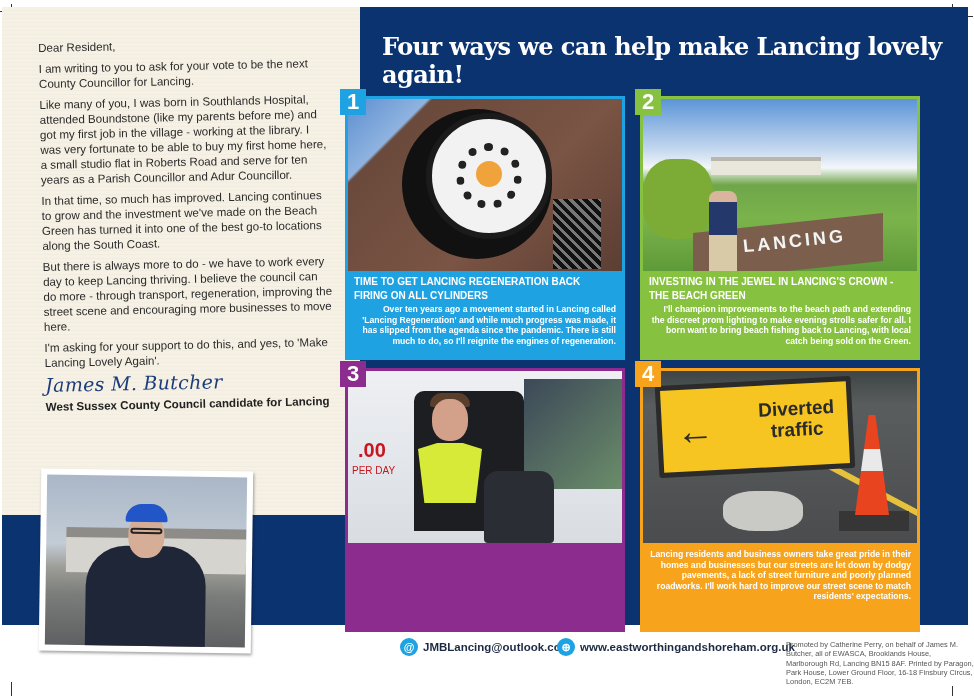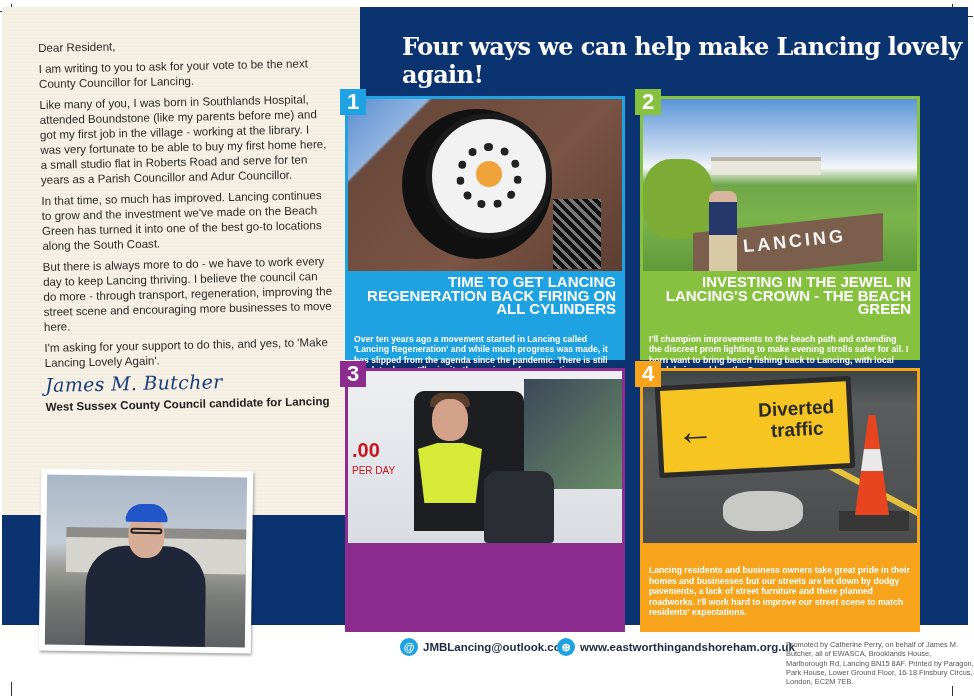--- a/index.html
+++ b/index.html
@@ -47,36 +47,36 @@
     .photo .glasses { position: absolute; left: 84px; top: 52px; width: 32px; height: 6px; border: 2px solid #222; border-radius: 3px; }
 
     
     .right-panel {
       position: absolute; left: 360px; top: 7px; width: 608px; height: 618px;
       background: #0b3370;
     }
     .headline {
       position: absolute; left: 22px; top: 26px; width: 560px;
       color: #fff; font-family: "DejaVu Serif", serif; font-weight: bold;
-      font-size: 24px; line-height: 28px; letter-spacing: -0.6px; margin-left: 20px;
+      font-size: 24px; line-height: 28px; letter-spacing: -0.6px;
     }
 
     .card {
       position: absolute; width: 280px; height: 264px;
       border: 3px solid; overflow: visible;
     }
     .card .img { position: absolute; left: 0; top: 0; width: 100%; height: 172px; overflow: hidden; }
     .card .num {
       position: absolute; left: -8px; top: -10px; width: 26px; height: 26px;
       color: #fff; font-weight: bold; font-size: 22px; text-align: center; line-height: 26px;
       z-index: 2;
     }
     .card .txt { position: absolute; left: 0; top: 172px; width: 100%; height: 89px; padding: 4px 6px 0 6px; color: #fff; }
-    .card h3 { font-size: 15px; line-height: 13.5px; font-weight: bold; text-transform: uppercase; letter-spacing: 0; text-align: right; }
-    .card .desc { font-size: 8.6px; line-height: 10.6px; font-weight: bold; margin-top: 18px; }
+    .card h3 { font-size: 10px; line-height: 13.5px; font-weight: bold; text-transform: uppercase; letter-spacing: 0; }
+    .card .desc { font-size: 8.6px; line-height: 10.6px; font-weight: bold; margin-top: 2px; text-align: right; }
 
     .c1 { left: -15px; top: 89px; border-color: #1ea2e2; background: #1ea2e2; }
     .c1 .num { background: #1ea2e2; }
     .c2 { left: 280px; top: 89px; border-color: #86c23f; background: #86c23f; }
     .c2 .num { background: #86c23f; }
     .c3 { left: -15px; top: 361px; border-color: #8b2c8e; background: #8b2c8e; }
     .c3 .num { background: #8b2c8e; }
     .c4 { left: 280px; top: 361px; border-color: #f7a31c; background: #f7a31c; }
     .c4 .num { background: #f7a31c; }
 
@@ -97,21 +97,21 @@
     .bush { position: absolute; left: 0; top: 60px; width: 70px; height: 80px; background: #7cab36; border-radius: 40%; }
 
     
     .img3 { background: linear-gradient(180deg, #eef0f3 0%, #d9dde2 100%); }
     .van-window { position: absolute; left: 66px; top: 20px; width: 110px; height: 140px; background: #1c1e22; border-radius: 10px 10px 0 0; }
     .van-windshield { position: absolute; left: 176px; top: 8px; width: 104px; height: 110px; background: linear-gradient(135deg, #3c4858, #6c8f6a); }
     .man3-face { position: absolute; left: 84px; top: 28px; width: 36px; height: 42px; background: #d3a18a; border-radius: 45%; }
     .man3-hair { position: absolute; left: 82px; top: 22px; width: 40px; height: 14px; background: #5a3e2c; border-radius: 20px 20px 4px 4px; }
     .vest { position: absolute; left: 70px; top: 72px; width: 64px; height: 60px; background: #d7ea38; clip-path: polygon(0 10%, 30% 0, 70% 0, 100% 10%, 90% 100%, 10% 100%); }
     .mirror { position: absolute; left: 136px; top: 100px; width: 70px; height: 72px; background: #2a2d33; border-radius: 14px 14px 4px 4px; }
-    .van-red { position: absolute; left: 4px; top: 68px; color: #c8161e; font-weight: bold; font-size: 20px; }
+    .van-red { position: absolute; left: 10px; top: 68px; color: #c8161e; font-weight: bold; font-size: 20px; }
     .van-red-small { position: absolute; left: 4px; top: 94px; color: #c8161e; font-size: 10px; }
 
     
     .img4 { background: linear-gradient(180deg, #3e4545 0%, #5a5d5e 20%, #4a4c4e 100%); }
     .sign { position: absolute; left: 14px; top: 10px; width: 196px; height: 92px; background: #f6c521; border: 5px solid #2b2b2b; border-radius: 3px; transform: rotate(-3deg); }
     .sign-arrow { position: absolute; left: 14px; top: 22px; color: #2b2b2b; font-size: 38px; font-weight: bold; line-height: 40px; }
     .sign-text { position: absolute; left: 82px; top: 14px; color: #2b2b2b; font-size: 19px; font-weight: bold; line-height: 21px; text-align: center; width: 106px; }
     .cone { position: absolute; left: 212px; top: 44px; width: 34px; height: 100px; background: linear-gradient(180deg, #e7441f 0 34%, #e9e9e9 34% 56%, #e7441f 56% 100%); clip-path: polygon(40% 0, 60% 0, 100% 100%, 0 100%); }
     .cone-base { position: absolute; left: 196px; top: 140px; width: 70px; height: 20px; background: #363636; }
     .sandbag { position: absolute; left: 80px; top: 120px; width: 80px; height: 40px; background: #c9c9c5; border-radius: 40%; }
@@ -213,21 +213,21 @@
       <div class="yellow-line"></div>
       <div class="sign">
         <div class="sign-arrow">←</div>
         <div class="sign-text">Diverted traffic</div>
       </div>
       <div class="sandbag"></div>
       <div class="cone-base"></div>
       <div class="cone"></div>
     </div>
     <div class="txt">
-      <p class="desc">Lancing residents and business owners take great pride in their homes and businesses but our streets are let down by dodgy pavements, a lack of street furniture and there planned roadworks. I'll work hard to improve our street scene to match residents' expectations.</p>
+      <p class="desc">Lancing residents and business owners take great pride in their homes and businesses but our streets are let down by dodgy pavements, a lack of street furniture and poorly planned roadworks. I'll work hard to improve our street scene to match residents' expectations.</p>
     </div>
   </div>
 </div>
 
 <div class="contact" style="left:400px;">
   <span class="contact-icon">@</span>
   <span>JMBLancing@outlook.com</span>
 </div>
 <div class="contact" style="left:557px;">
   <span class="contact-icon">⊕</span>

